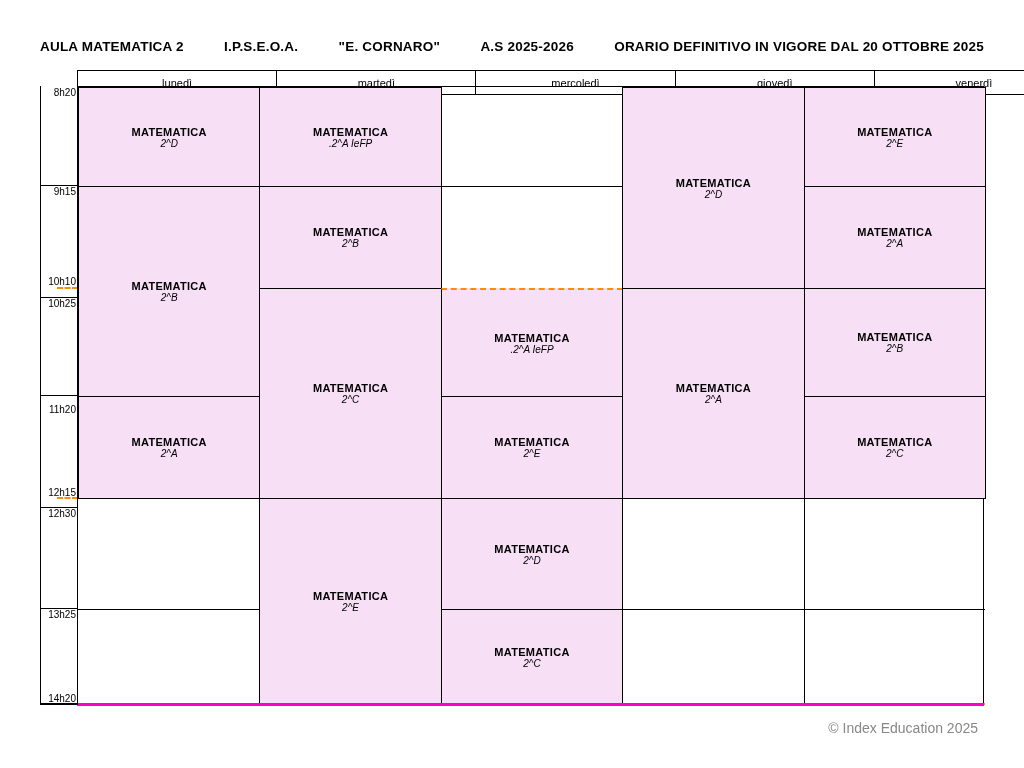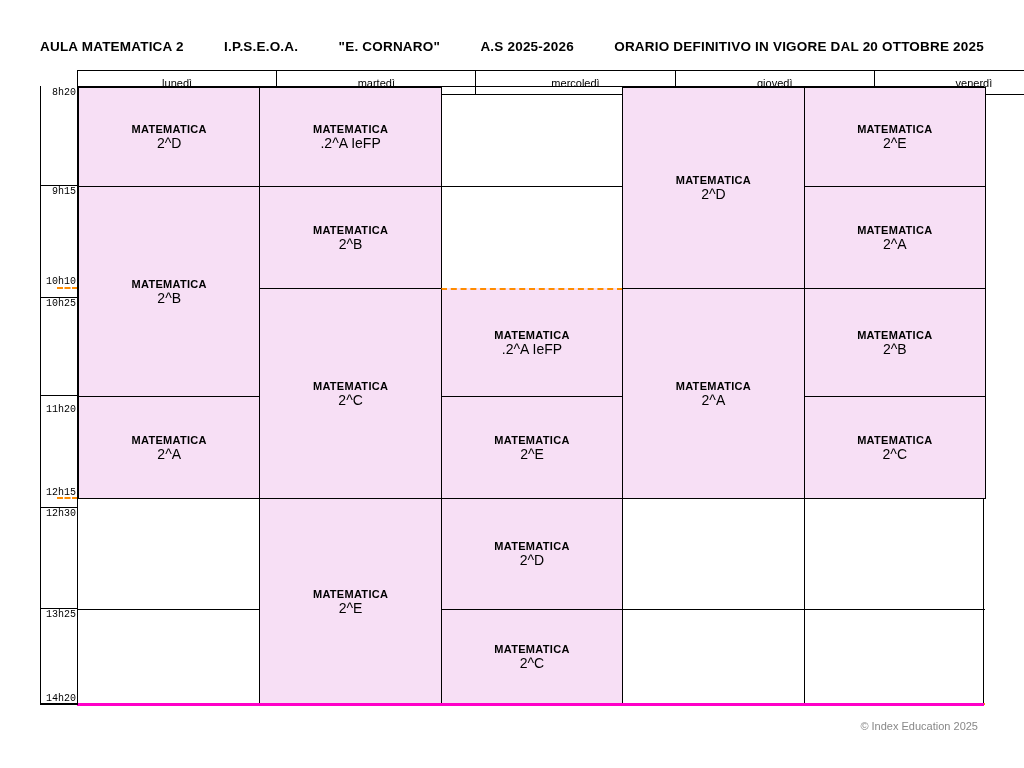--- a/index.html
+++ b/index.html
@@ -11,36 +11,36 @@
   #grid{position:absolute;left:40px;top:62px;width:946px;height:650px;}
   #header-row{position:absolute;left:37px;top:8px;width:997px;height:25px;
     box-sizing:border-box;border:1px solid #000;display:flex;}
   .day-cell{flex:1;box-sizing:border-box;border-left:1px solid #000;
     display:flex;align-items:center;justify-content:center;
     font-size:11px;color:#000;background:#fff;}
   .day-cell:first-child{border-left:none;}
   #time-col{position:absolute;left:0;top:24px;width:38px;height:618px;
     box-sizing:border-box;border-left:1px solid #000;}
   .time-label{position:absolute;right:2px;width:48px;text-align:right;
-    font-size:10px;color:#000;line-height:11px;font-family:Liberation Mono, monospace;}
+    font-size:10px;color:#000;line-height:11px;}
   .tick{position:absolute;height:0;border-top:1px solid #000;}
   .tick.orange{border-top:2px dashed #FF8C00;}
   #body{position:absolute;left:37px;top:24px;width:907px;height:618px;
     box-sizing:border-box;border-top:1px solid #000;border-left:1px solid #000;border-right:1px solid #000;}
   .vline{position:absolute;top:0;width:1px;background:#000;}
   .lesson{position:absolute;box-sizing:border-box;border:1px solid #000;
     display:flex;flex-direction:column;align-items:center;justify-content:center;
     text-align:center;}
   .lesson .subject{font-weight:bold;font-size:11px;color:#000;letter-spacing:.3px;}
-  .lesson .group{font-size:14px;color:#000;}
+  .lesson .group{font-style:italic;font-size:10px;color:#000;}
   .hline{position:absolute;height:0;border-top:1px solid #000;}
   .end-dash{position:absolute;height:0;border-top:2px dashed #FF8C00;}
   #bottom-magenta{position:absolute;left:37px;width:907px;height:3px;background:#FF00C8;}
   #timecol-bottom{position:absolute;left:0;width:38px;height:0;border-top:2px solid #000;}
-  #footer-credit{position:absolute;top:720px;right:46px;font-size:11px;color:#888;}
+  #footer-credit{position:absolute;top:720px;right:46px;font-size:14px;color:#888;}
 </style>
 </head>
 <body>
 
 <div id="page">
 
   <div id="title-bar">
     <span>AULA MATEMATICA  2</span>
     <span>I.P.S.E.O.A.</span>
     <span>"E. CORNARO"</span>

